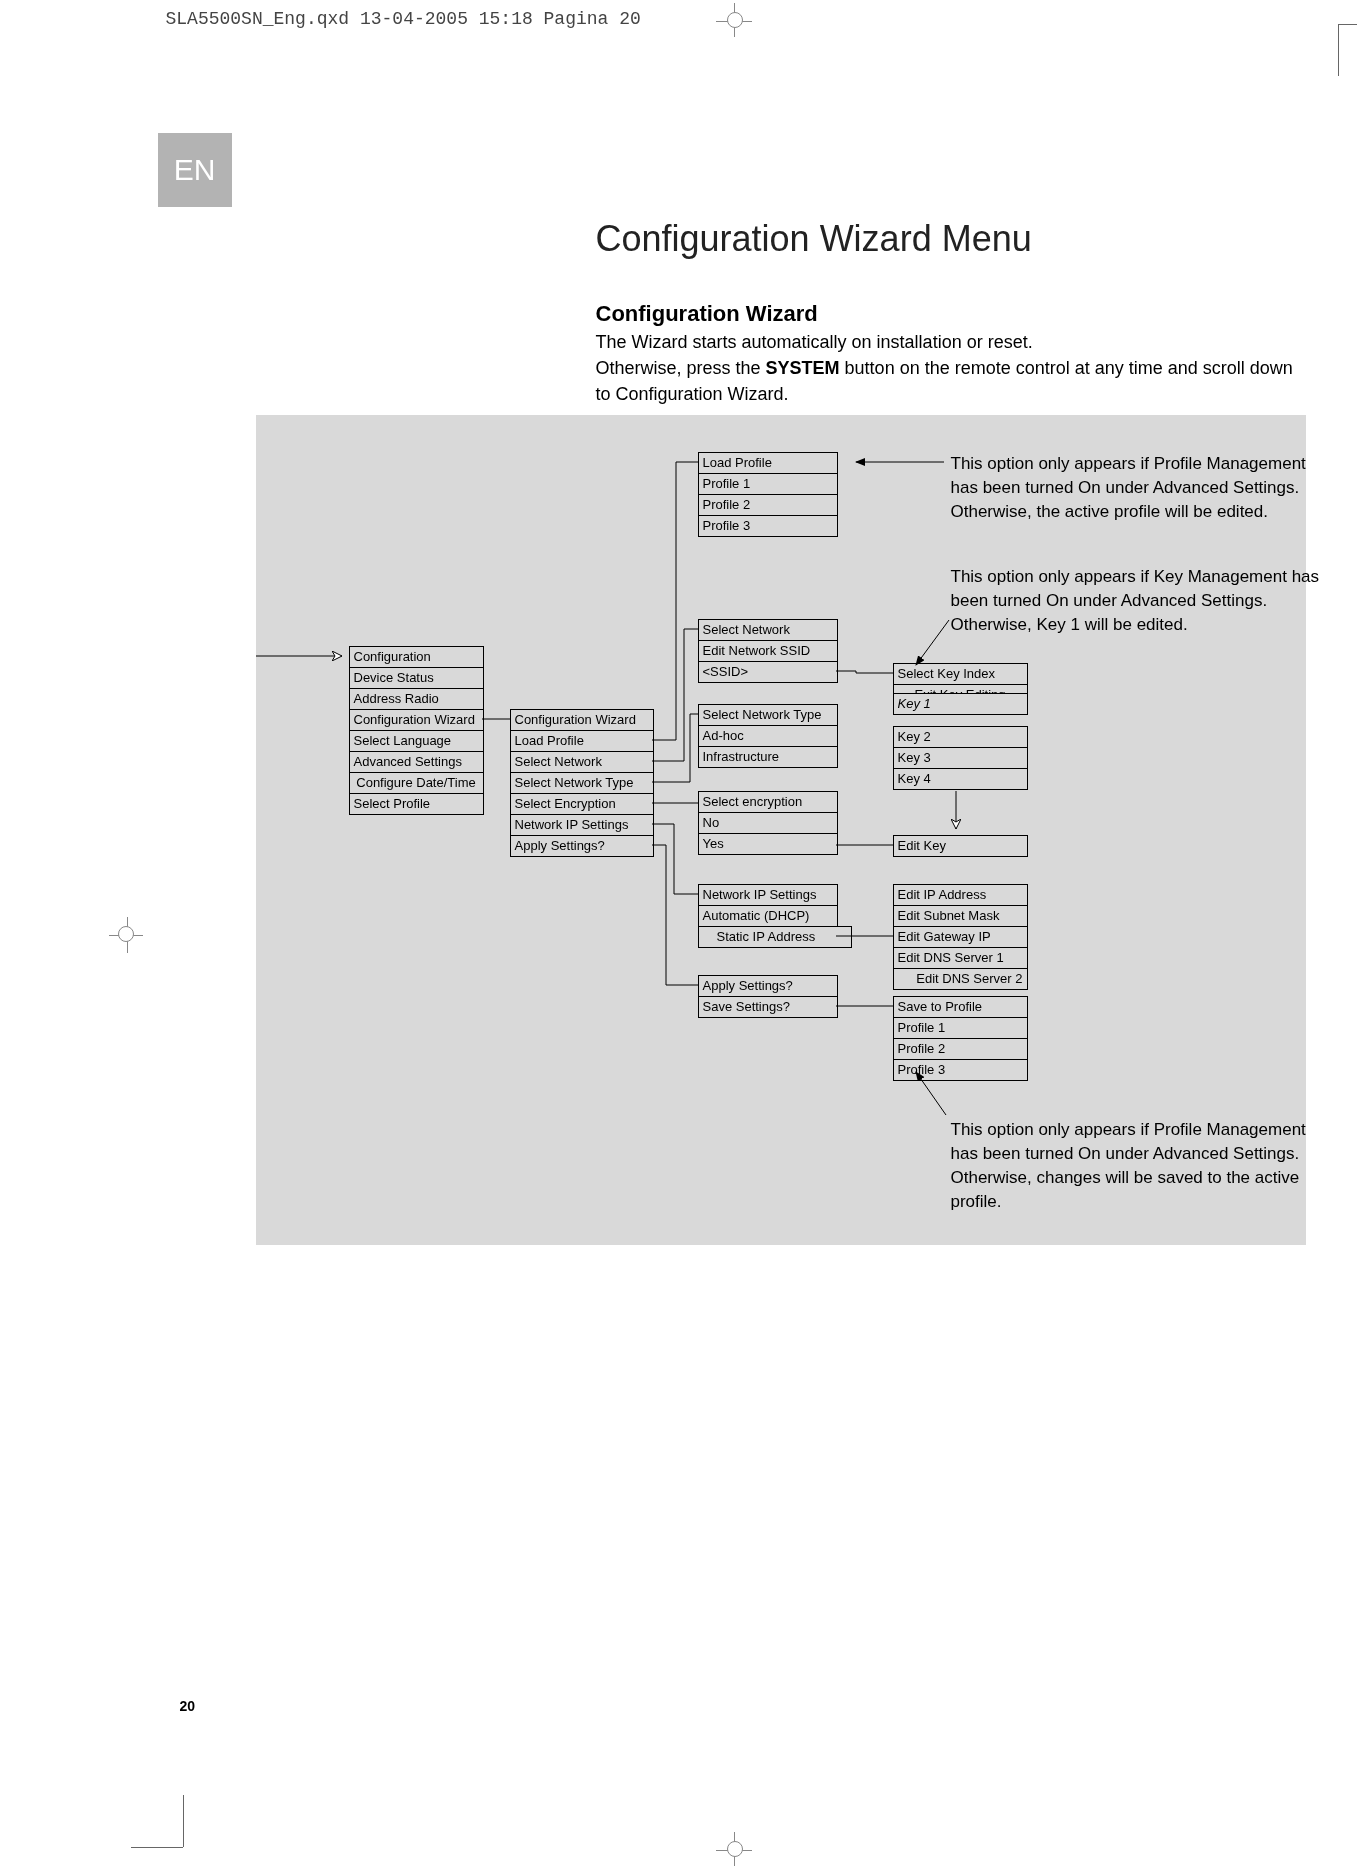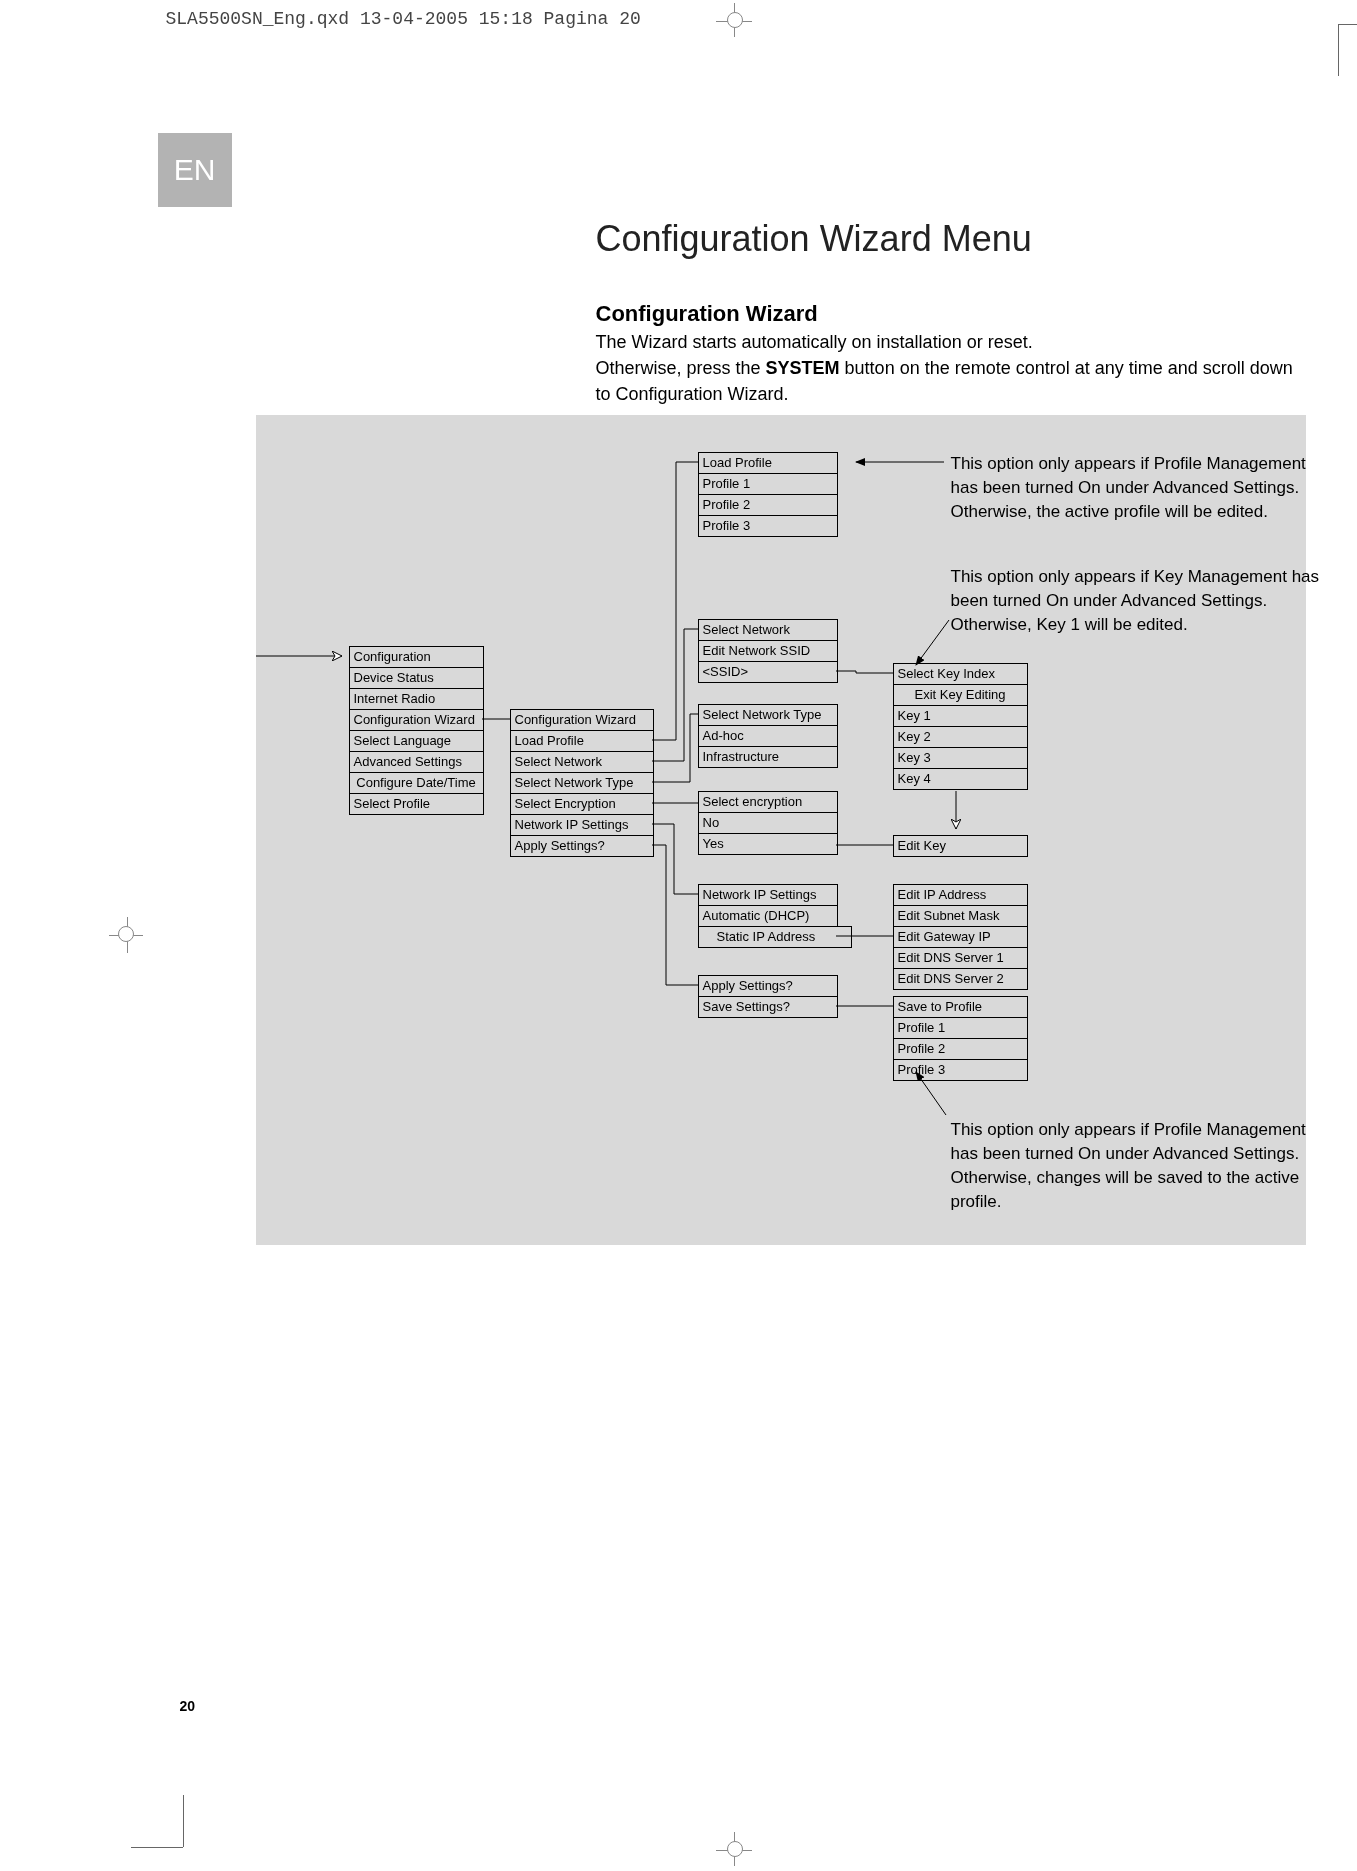--- a/index.html
+++ b/index.html
@@ -69,21 +69,21 @@
   <div class="diagram">
 
     <div class="note" style="left:695px;top:37px">This option only appears if Profile Management has been turned On under Advanced Settings. Otherwise, the active profile will be edited.</div>
     <div class="note" style="left:695px;top:150px;white-space:pre-line">This option only appears if Key Management has been turned On under Advanced Settings.
 Otherwise, Key 1 will be edited.</div>
     <div class="note" style="left:695px;top:703px">This option only appears if Profile Management has been turned On under Advanced Settings. Otherwise, changes will be saved to the active profile.</div>
 
     <div id="col1">
         <div class="box" style="left: 93px; top: 231px; width: 125px;">Configuration</div>
         <div class="box" style="left: 93px; top: 252px; width: 125px;">Device Status</div>
-        <div class="box" style="left: 93px; top: 273px; width: 125px;">Internet Radio</div>
+        <div class="box" style="left: 93px; top: 273px; width: 125px;">Address Radio</div>
         <div class="box" style="left: 93px; top: 294px; width: 125px;">Configuration Wizard</div>
         <div class="box" style="left: 93px; top: 315px; width: 125px;">Select Language</div>
         <div class="box" style="left: 93px; top: 336px; width: 125px;">Advanced Settings</div>
         <div class="box" style="left: 93px; top: 357px; width: 125px; text-align: center;">Configure Date/Time</div>
         <div class="box" style="left: 93px; top: 378px; width: 125px;">Select Profile</div>
       </div>
 
     <div id="col2">
         <div class="box" style="left: 254px; top: 294px; width: 134px;">Configuration Wizard</div>
         <div class="box" style="left: 254px; top: 315px; width: 134px;">Load Profile</div>
@@ -121,34 +121,34 @@
         <div class="box" style="left: 442px; top: 511px; width: 130px; padding-left: 18px;">Static IP Address</div>
       </div>
     <div id="g_apply">
         <div class="box" style="left: 442px; top: 560px; width: 130px;">Apply Settings?</div>
         <div class="box" style="left: 442px; top: 581px; width: 130px;">Save Settings?</div>
       </div>
 
     <div id="g_key">
         <div class="box" style="left: 637px; top: 248px; width: 125px;">Select Key Index</div>
         <div class="box" style="left: 637px; top: 269px; width: 125px; text-align: center;">Exit Key Editing</div>
-        <div class="box" style="left: 637px; top: 290px; width: 125px;">Key 1</div>
+        <div class="box" style="left: 637px; top: 278px; width: 125px; font-style: italic;">Key 1</div>
         <div class="box" style="left: 637px; top: 311px; width: 125px;">Key 2</div>
         <div class="box" style="left: 637px; top: 332px; width: 125px;">Key 3</div>
         <div class="box" style="left: 637px; top: 353px; width: 125px;">Key 4</div>
       </div>
     <div id="g_editkey">
         <div class="box" style="left: 637px; top: 420px; width: 125px;">Edit Key</div>
       </div>
     <div id="g_editip">
         <div class="box" style="left: 637px; top: 469px; width: 125px;">Edit IP Address</div>
         <div class="box" style="left: 637px; top: 490px; width: 125px;">Edit Subnet Mask</div>
         <div class="box" style="left: 637px; top: 511px; width: 125px;">Edit Gateway IP</div>
         <div class="box" style="left: 637px; top: 532px; width: 125px;">Edit DNS Server 1</div>
-        <div class="box" style="left: 637px; top: 553px; width: 125px;">Edit DNS Server 2</div>
+        <div class="box" style="left: 637px; top: 553px; width: 125px; text-align: right;">Edit DNS Server 2</div>
       </div>
     <div id="g_save">
         <div class="box" style="left: 637px; top: 581px; width: 125px;">Save to Profile</div>
         <div class="box" style="left: 637px; top: 602px; width: 125px;">Profile 1</div>
         <div class="box" style="left: 637px; top: 623px; width: 125px;">Profile 2</div>
         <div class="box" style="left: 637px; top: 644px; width: 125px;">Profile 3</div>
       </div>
 
     <svg class="overlay" width="1050" height="830">
       <defs>

